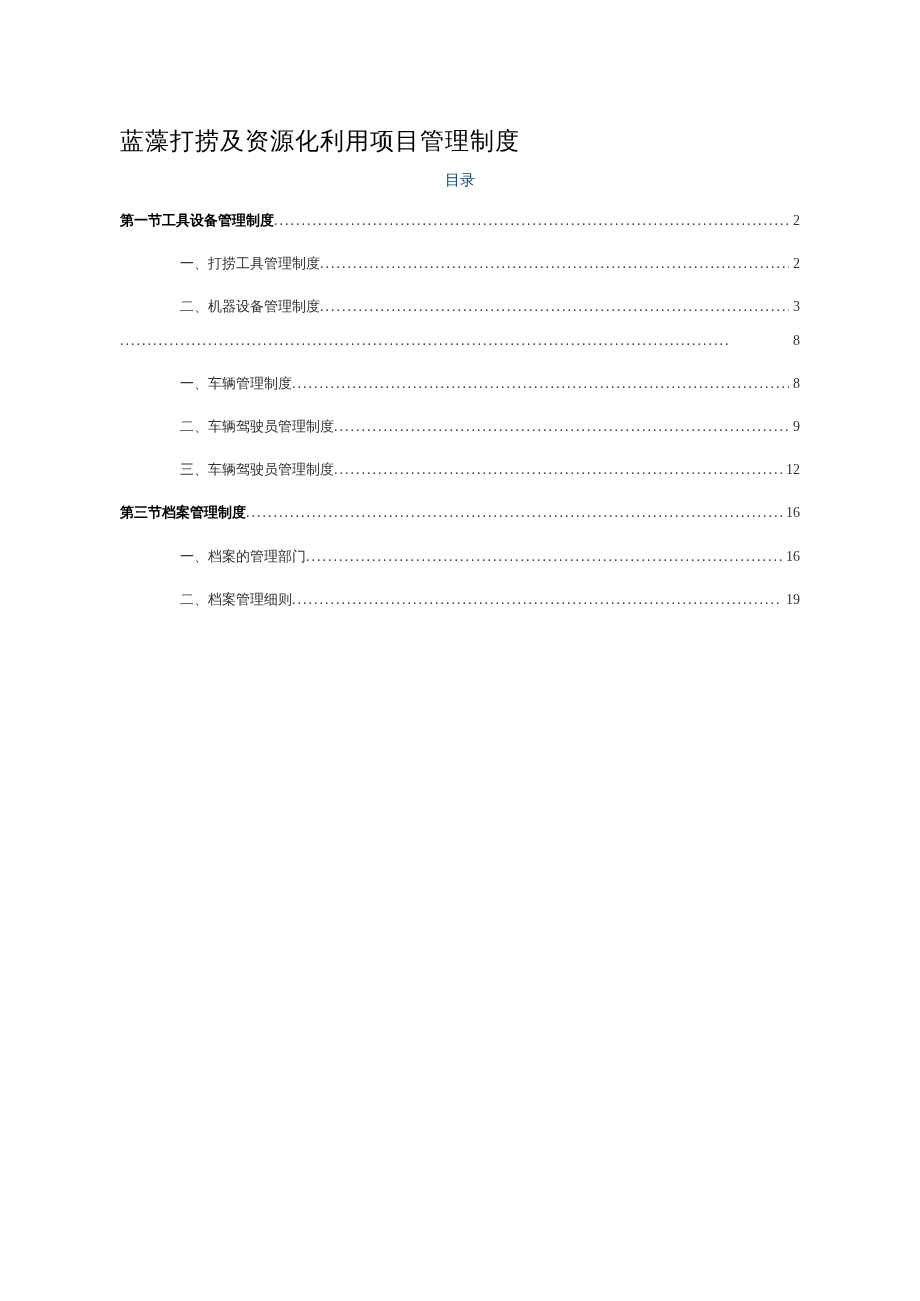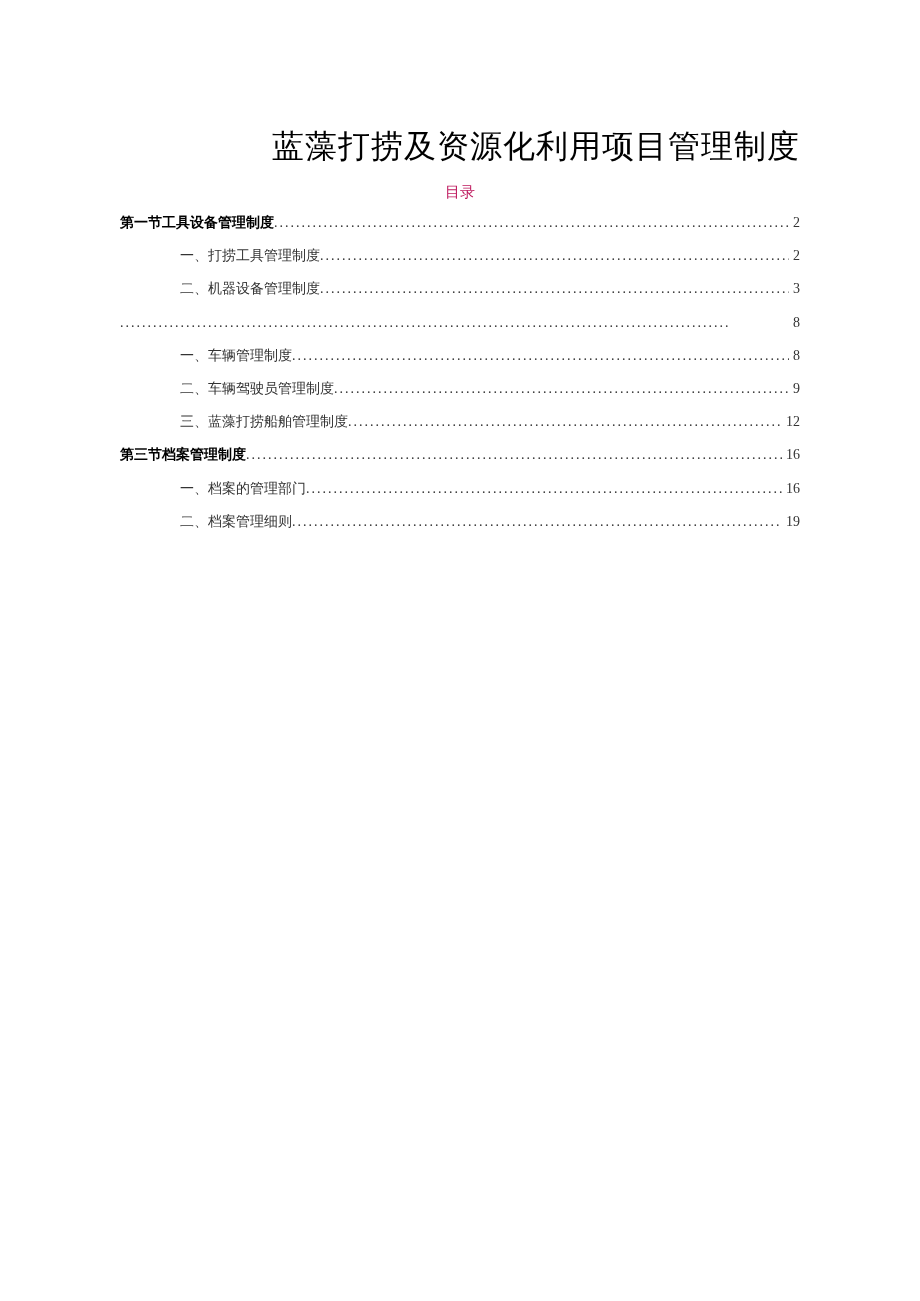--- a/index.html
+++ b/index.html
@@ -8,47 +8,48 @@
     background: #ffffff;
     font-family: "SimSun", "宋体", serif;
     width: 920px;
     height: 1301px;
     box-sizing: border-box;
   }
   .page {
     padding: 125px 120px 0 120px;
   }
   .doc-title {
-    font-size: 32px;
-    text-align: right;
+    font-size: 24px;
+    text-align: left;
     font-weight: normal;
     margin: 0 0 14px 0;
     color: #000;
     letter-spacing: 1px;
   }
   .toc-label {
     font-size: 15px;
     text-align: center;
     margin: 12px 0 8px 0;
-    color: #be185d;
+    color: #0c4a6e;
   }
   .toc {
     font-size: 14px;
     color: #333;
   }
   .toc-row {
     display: flex;
     align-items: baseline;
     margin: 0 0 8px 0;
     line-height: 1.8;
     white-space: nowrap;
   }
   .toc-row .txt {
     flex: 0 0 auto;
     color: #333;
+    margin-top: 10px;
   }
   .toc-row.section .txt {
     font-weight: bold;
     color: #000;
   }
   .toc-row.sub {
     padding-left: 60px;
   }
   .toc-row .dots {
     flex: 1 1 auto;
@@ -96,21 +97,21 @@
         <span class="txt">一、车辆管理制度</span>
         <span class="dots"></span>
         <span class="pg">8</span>
       </div>
       <div class="toc-row sub">
         <span class="txt">二、车辆驾驶员管理制度</span>
         <span class="dots"></span>
         <span class="pg">9</span>
       </div>
       <div class="toc-row sub">
-        <span class="txt">三、蓝藻打捞船舶管理制度</span>
+        <span class="txt">三、车辆驾驶员管理制度</span>
         <span class="dots"></span>
         <span class="pg">12</span>
       </div>
       <div class="toc-row section">
         <span class="txt">第三节档案管理制度</span>
         <span class="dots"></span>
         <span class="pg">16</span>
       </div>
       <div class="toc-row sub">
         <span class="txt">一、档案的管理部门</span>

